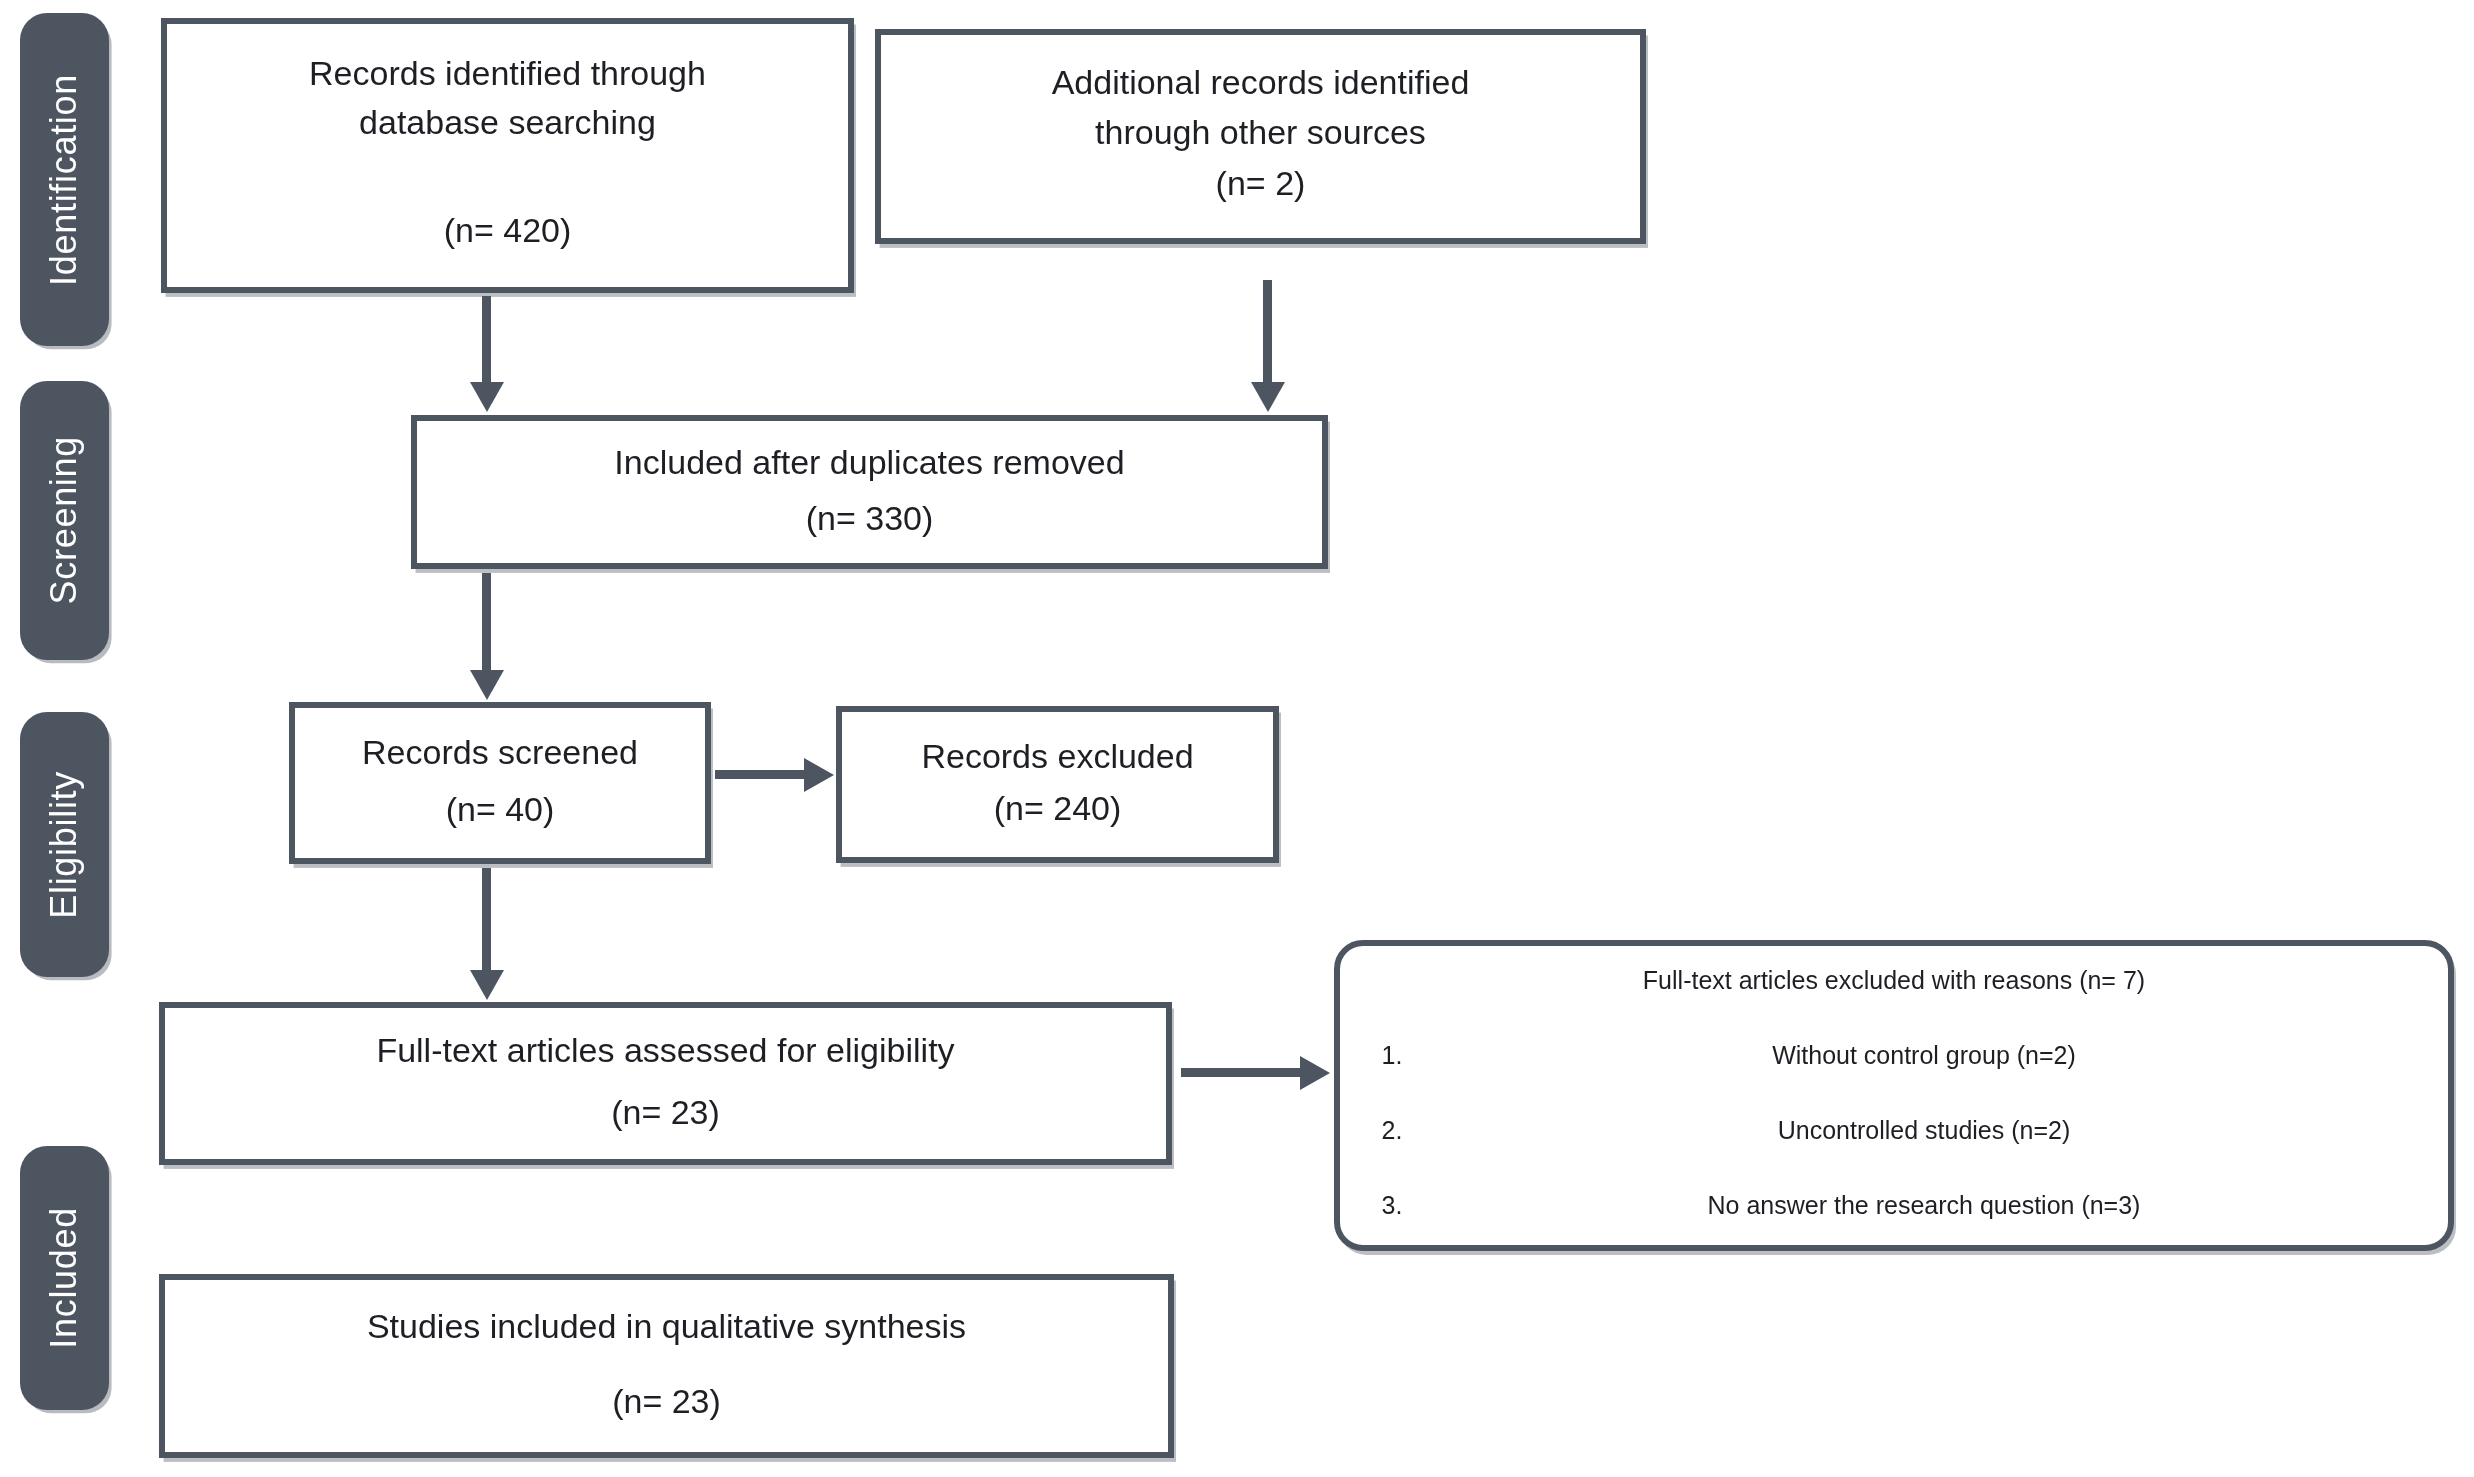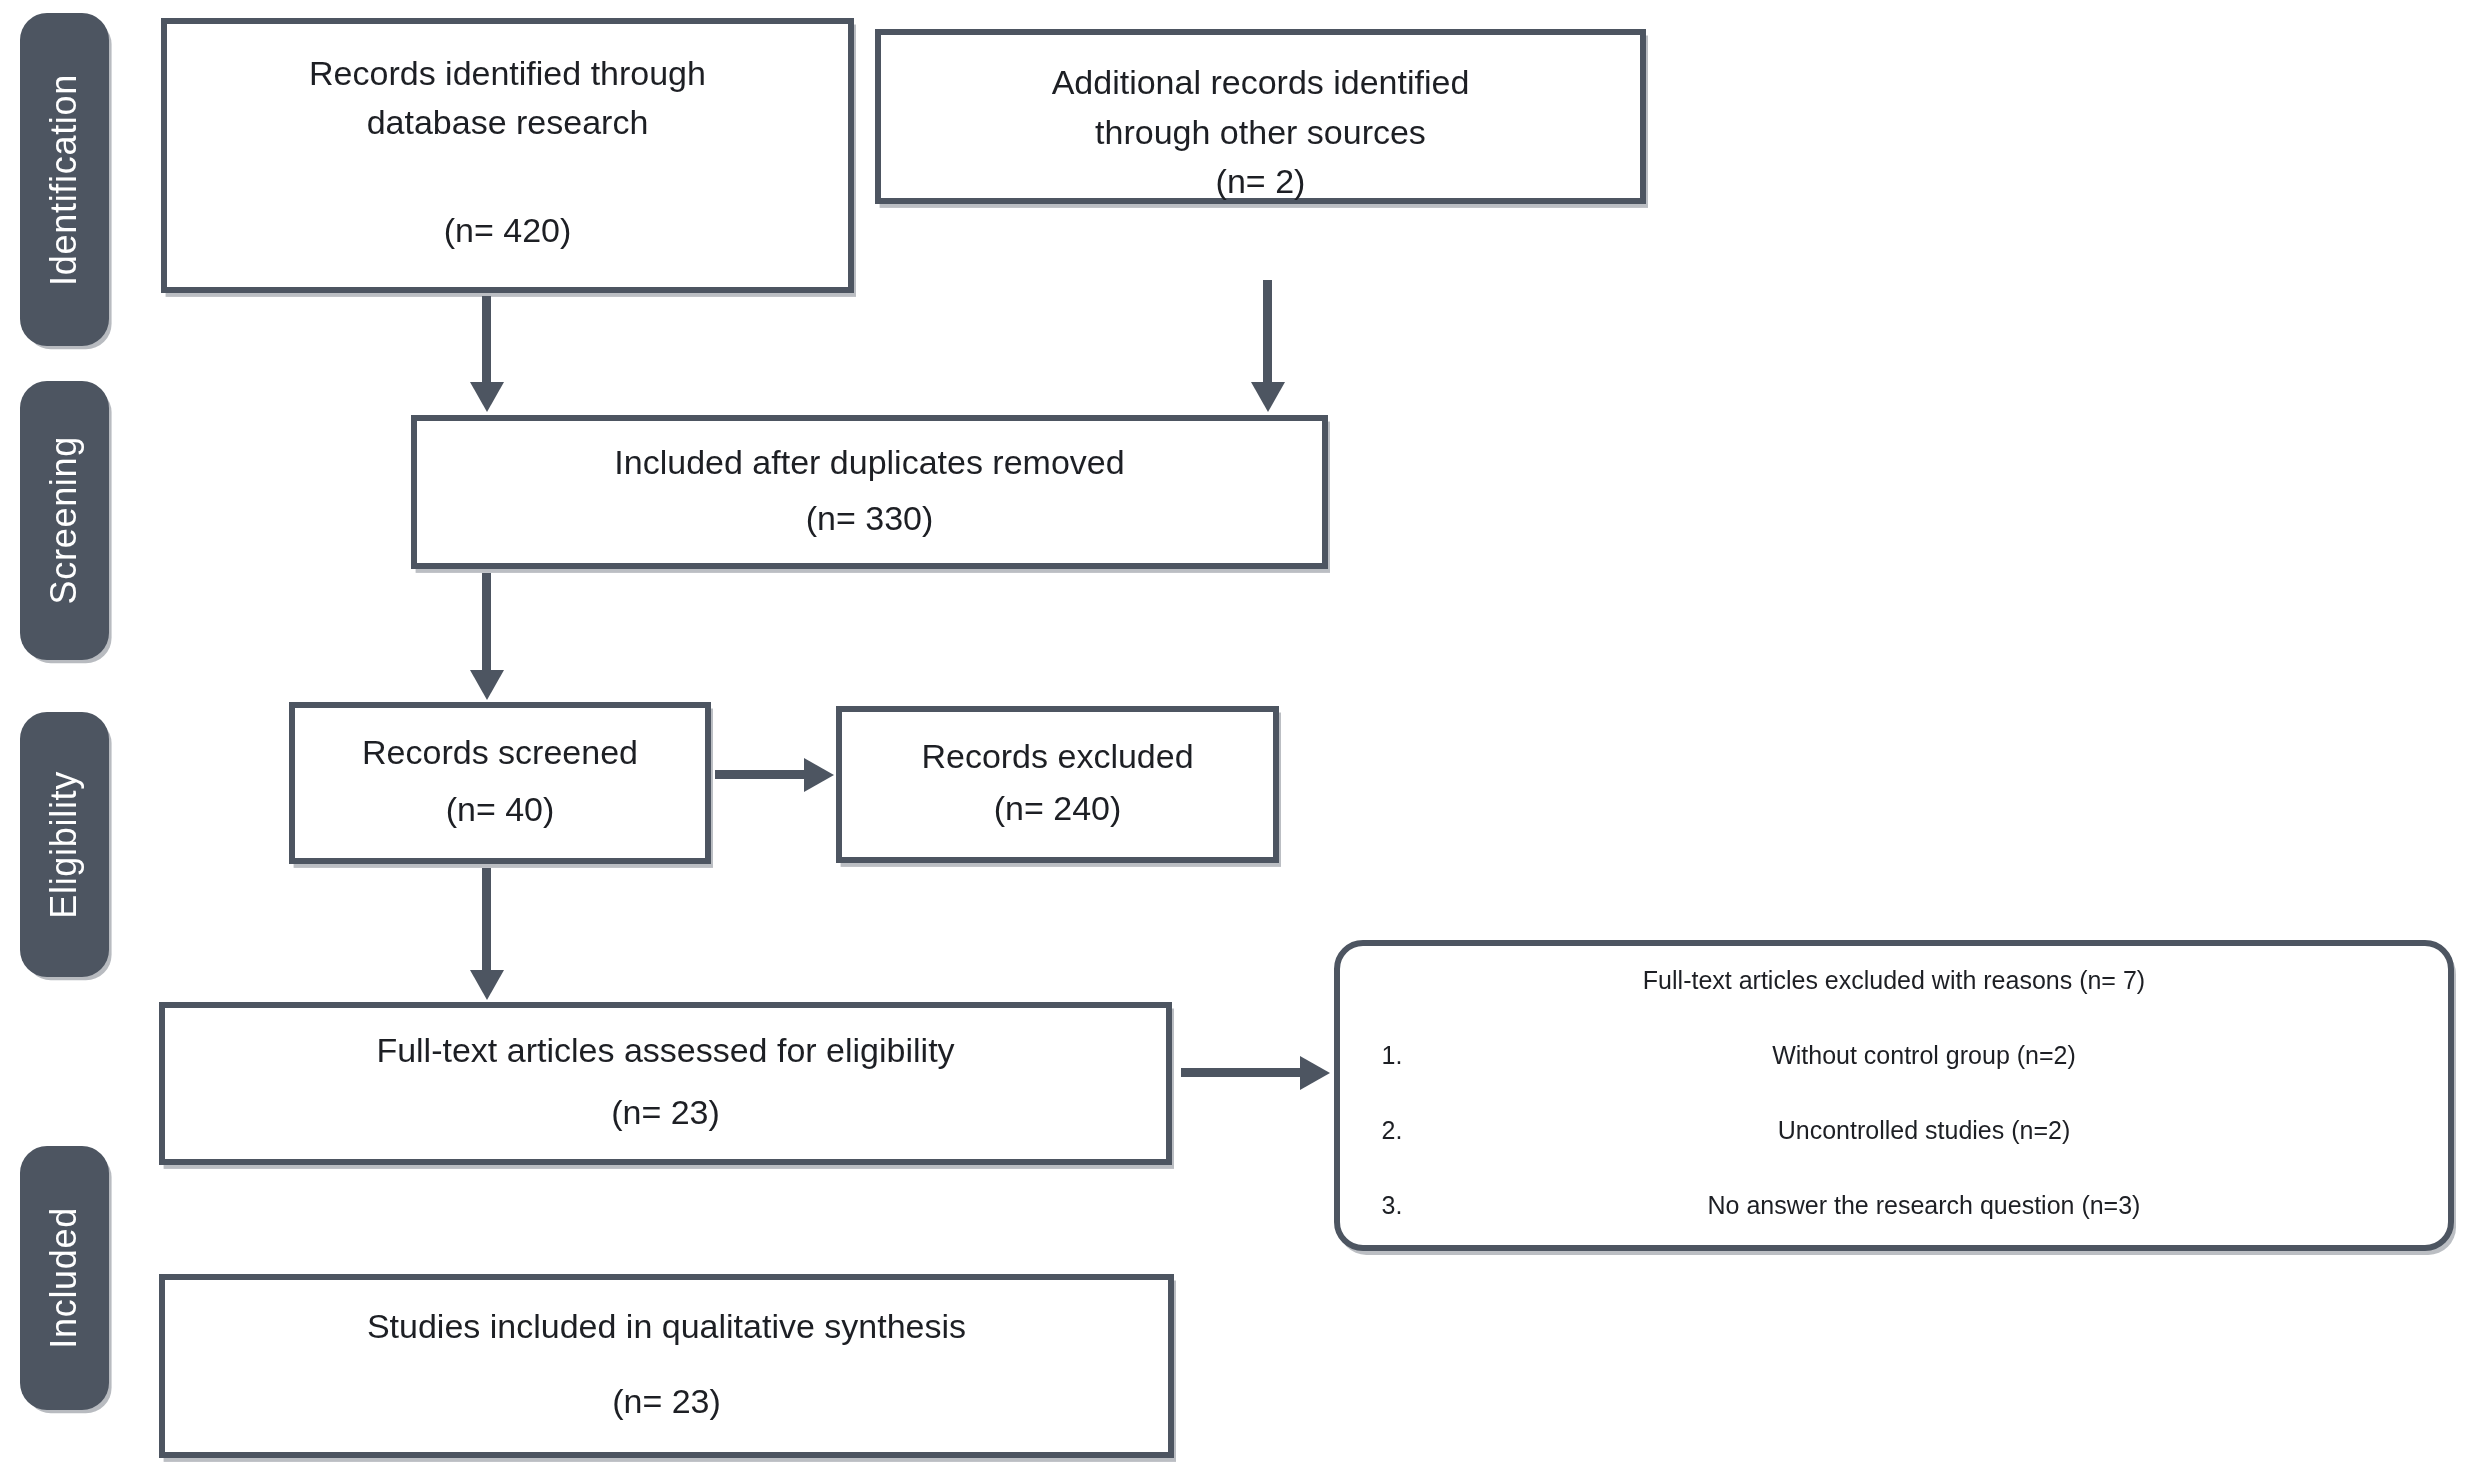--- a/index.html
+++ b/index.html
@@ -37,21 +37,21 @@
     align-items: center; justify-content: space-between;
     text-align: center;
     font-size: 34px; line-height: 1.45;
     box-shadow: 3.3px 5.2px 0 -1.3px rgba(77,85,97,0.38);
   }
   .box .count { white-space: nowrap; }
 
   #box-records-identified { left: 161px;  top: 17.6px;   width: 693px; height: 275px; padding: 25px 26px 31px; }
   #box-records-identified .title { max-width: 469px; }
 
-  #box-additional-records { left: 875px; top: 29px;   width: 771px; height: 175px; padding: 23.4px 26px 30px; }
+  #box-additional-records { left: 875px; top: 29px;   width: 771px; height: 215px; padding: 23.4px 26px 30px; }
   #box-additional-records .title { max-width: 514px; }
 
   #box-duplicates-removed { left: 411px;  top: 415px;  width: 917px; height: 154px; padding: 17px 19.5px 19.5px; }
   #box-records-screened   { left: 289px;  top: 702px; width: 422px;  height: 162px; padding: 19.5px 10.4px 23.4px; }
   #box-records-excluded   { left: 836px; top: 706px; width: 443px;  height: 157px; padding: 19.5px 10.4px 23.4px; }
   #box-fulltext-assessed  { left: 159px;  top: 1002px; width: 1013px; height: 163px; padding: 18px 13px 22px; }
   #box-studies-included   { left: 159px;  top: 1274px; width: 1015px; height: 184px; padding: 22px 20px 26px; }
 
   
   #box-fulltext-excluded {
@@ -107,21 +107,21 @@
     <span>Screening</span>
   </div>
   <div class="stage-tab" id="tab-eligibility">
     <span>Eligibility</span>
   </div>
   <div class="stage-tab" id="tab-included">
     <span>Included</span>
   </div>
 
   <div class="box" id="box-records-identified">
-    <div class="title">Records identified through database research</div>
+    <div class="title">Records identified through database searching</div>
     <div class="count">(n= 420)</div>
   </div>
 
   <div class="box" id="box-additional-records">
     <div class="title">Additional records identified through other sources</div>
     <div class="count">(n= 2)</div>
   </div>
 
   <div class="box" id="box-duplicates-removed">
     <div class="title">Included after duplicates removed</div>

